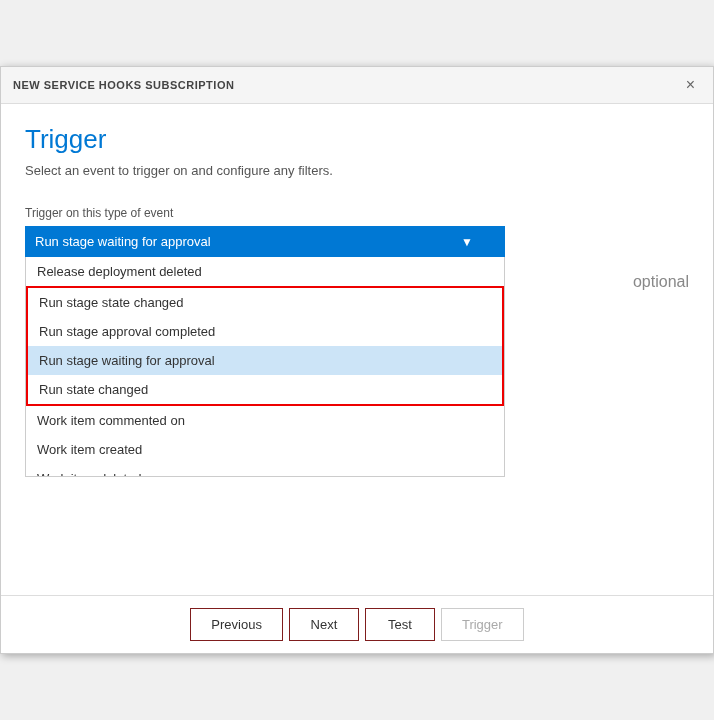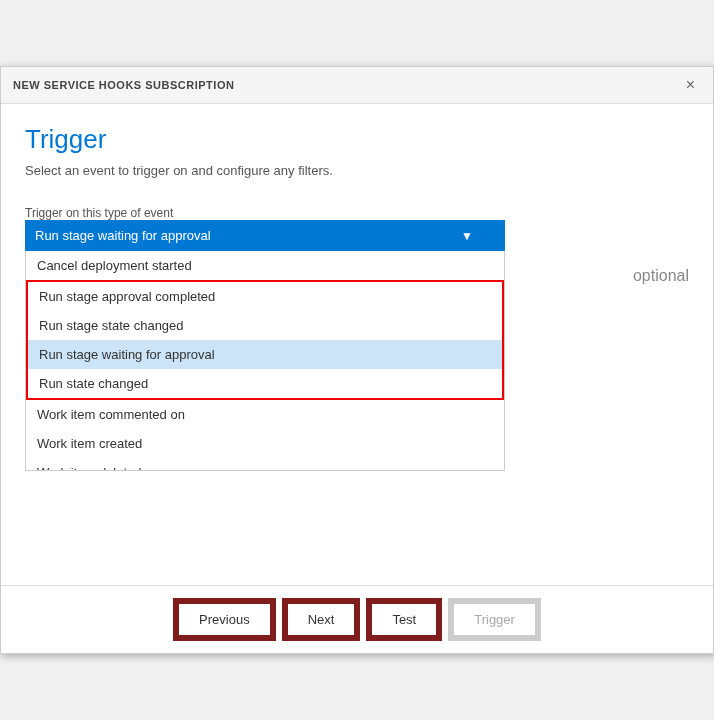--- a/index.html
+++ b/index.html
@@ -60,21 +60,21 @@
       margin-bottom: 8px;
     }
     .page-subtitle {
       font-size: 13px;
       color: #555;
       margin-bottom: 28px;
     }
     .field-label {
       font-size: 12px;
       color: #555;
-      margin-bottom: 0;
+      margin-bottom: 6px;
     }
     .dropdown-container {
       position: relative;
       width: 480px;
       margin-bottom: 6px;
     }
     .dropdown-selected {
       background: #0078d4;
       color: #fff;
       border: 2px solid #0078d4;
@@ -164,21 +164,21 @@
       border-top: 1px solid #ddd;
       padding: 12px 24px;
       display: flex;
       justify-content: center;
       gap: 6px;
       background: #fff;
     }
     .footer-btn {
       padding: 8px 20px;
       font-size: 13px;
-      border: 6px solid #7f1d1d;
+      border: 1px solid #7f1d1d;
       background: #fff;
       color: #333;
       cursor: pointer;
       min-width: 70px;
     }
     .footer-btn:disabled {
       color: #aaa;
       border-color: #ccc;
       cursor: default;
     }
@@ -207,25 +207,25 @@
     <p class="page-subtitle">Select an event to trigger on and configure any filters.</p>
 
     <div class="field-label">Trigger on this type of event</div>
     <div class="dropdown-container">
       <div class="dropdown-selected">
         <span>Run stage waiting for approval</span>
         <span class="arrow">▼</span>
       </div>
       <div class="dropdown-list">
 
-        <div class="dropdown-item">Cancel deployment started</div>
+        <div class="dropdown-item">Release deployment deleted</div>
 
         <div class="red-outline-group">
+          <div class="dropdown-item">Run stage state changed</div>
           <div class="dropdown-item">Run stage approval completed</div>
-          <div class="dropdown-item">Run stage state changed</div>
           <div class="dropdown-item highlighted">Run stage waiting for approval</div>
           <div class="dropdown-item">Run state changed</div>
         </div>
 
         <div class="dropdown-item">Work item commented on</div>
         <div class="dropdown-item">Work item created</div>
         <div class="dropdown-item">Work item deleted</div>
 
       </div>
     </div>

